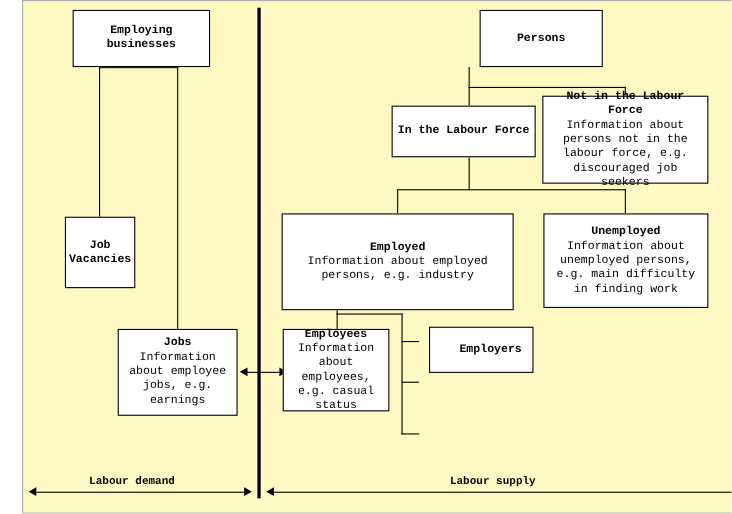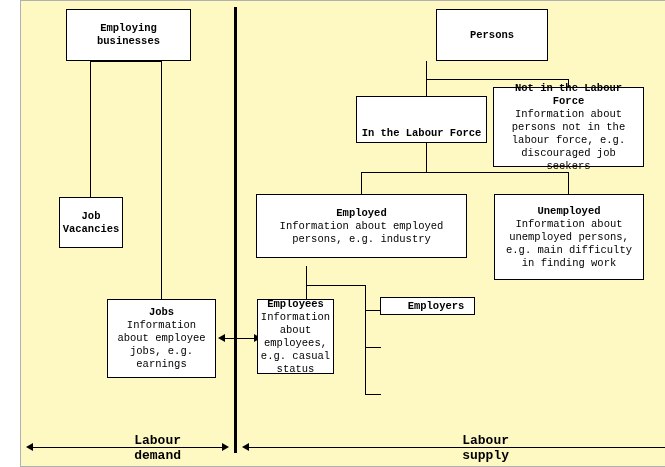--- a/index.html
+++ b/index.html
@@ -48,24 +48,24 @@
   .hline { height: 1px; }
   .vline { width: 1px; }
   .divider {
     position: absolute;
     background: #000000;
     width: 3px;
     z-index: 2;
   }
   .axis-label {
     position: absolute;
-    font-size: 13px;
+    font-size: 10px;
     font-weight: bold;
     color: #000000;
-    text-align: right;
+    text-align: left;
     z-index: 3;
   }
   .arrow-left, .arrow-right {
     position: absolute;
     width: 0;
     height: 0;
     border-top: 4px solid transparent;
     border-bottom: 4px solid transparent;
     z-index: 3;
   }
@@ -81,21 +81,21 @@
 
   <div class="box" style="left:45px; top:8px; width:125px; height:52px;">
     <span class="ttl">Employing businesses</span>
   </div>
 
   <div class="line vline" style="left:69px; top:60px; height:136px;"></div>
   <div class="line vline" style="left:140px; top:60px; height:0px;"></div>
   <div class="line hline" style="left:69px; top:60px; width:72px;"></div>
   <div class="line vline" style="left:140px; top:60px; height:238px;"></div>
 
-  <div class="box" style="left:38px; top:196px; width:64px; height:51px;">
+  <div class="box" style="left:38px; top:196px; width:64px; height:65px;">
     <span class="ttl">Job Vacancies</span>
   </div>
 
   <div class="box" style="left:86px; top:298px; width:109px; height:79px;">
     <span class="ttl">Jobs</span>
     <span class="dsc">Information about employee jobs, e.g. earnings</span>
   </div>
 
   <div class="line hline" style="left:202px; top:337px; width:36px;"></div>
   <div class="arrow-left" style="left:197px; top:333px;"></div>
@@ -103,58 +103,58 @@
 
   <div class="box" style="left:415px; top:8px; width:112px; height:52px;">
     <span class="ttl">Persons</span>
   </div>
 
   <div class="line vline" style="left:405px; top:60px; height:19px;"></div>
   <div class="line hline" style="left:405px; top:78px; width:143px;"></div>
   <div class="line vline" style="left:405px; top:78px; height:17px;"></div>
   <div class="line vline" style="left:547px; top:78px; height:8px;"></div>
 
-  <div class="box" style="left:335px; top:95px; width:131px; height:47px;justify-content:flex-end;">
+  <div class="box" style="left:335px; top:95px; width:131px; height:47px;">
     <span class="ttl">In the Labour Force</span>
   </div>
 
   <div class="box" style="left:472px; top:86px; width:151px; height:80px;">
     <span class="ttl">Not in the Labour Force</span>
     <span class="dsc">Information about persons not in the labour force, e.g. discouraged job seekers</span>
   </div>
 
   <div class="line vline" style="left:405px; top:142px; height:30px;"></div>
   <div class="line hline" style="left:340px; top:171px; width:208px;"></div>
   <div class="line vline" style="left:340px; top:171px; height:22px;"></div>
   <div class="line vline" style="left:547px; top:171px; height:22px;"></div>
 
-  <div class="box" style="left:235px; top:193px; width:211px; height:64px;">
+  <div class="box" style="left:235px; top:193px; width:211px; height:88px;">
     <span class="ttl">Employed</span>
     <span class="dsc">Information about employed persons, e.g. industry</span>
   </div>
 
   <div class="box" style="left:473px; top:193px; width:150px; height:86px;">
     <span class="ttl">Unemployed</span>
     <span class="dsc">Information about unemployed persons, e.g. main difficulty in finding work</span>
   </div>
 
   <div class="line vline" style="left:285px; top:265px; height:20px;"></div>
   <div class="line hline" style="left:285px; top:284px; width:60px;"></div>
   <div class="line vline" style="left:285px; top:284px; height:14px;"></div>
   <div class="line vline" style="left:344px; top:284px; height:110px;"></div>
   <div class="line hline" style="left:344px; top:309px; width:16px;"></div>
   <div class="line hline" style="left:344px; top:346px; width:16px;"></div>
   <div class="line hline" style="left:344px; top:393px; width:16px;"></div>
 
-  <div class="box" style="left:236px; top:298px; width:77px; height:75px;">
+  <div class="box" style="left:236px; top:298px; width:97px; height:75px;">
     <span class="ttl">Employees</span>
     <span class="dsc">Information about employees, e.g. casual status</span>
   </div>
 
-  <div class="box" style="left:359px; top:296px; width:95px; height:18px;padding-left:20px;">
+  <div class="box" style="left:369px; top:296px; width:95px; height:42px;padding-left:20px;">
     <span class="ttl">Employers</span>
   </div>
 
 
 
   <div class="line hline" style="left:12px; top:446px; width:193px;"></div>
   <div class="arrow-left" style="left:5px; top:442px;"></div>
   <div class="arrow-right" style="left:201px; top:442px;"></div>
   <div class="axis-label" style="left:60px; top:432px; width:100px;">Labour demand</div>
 

